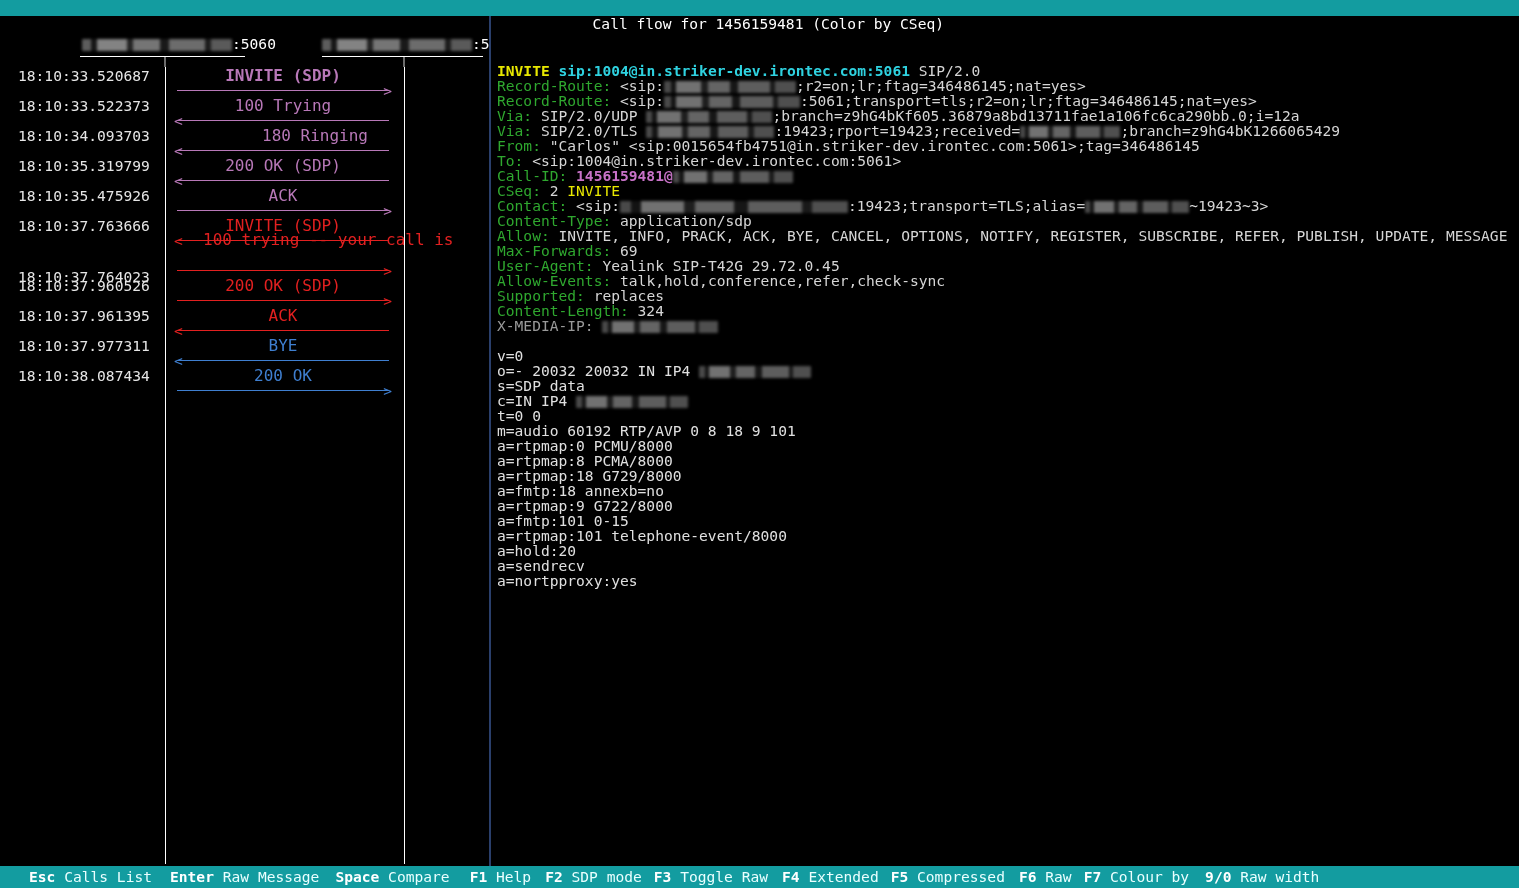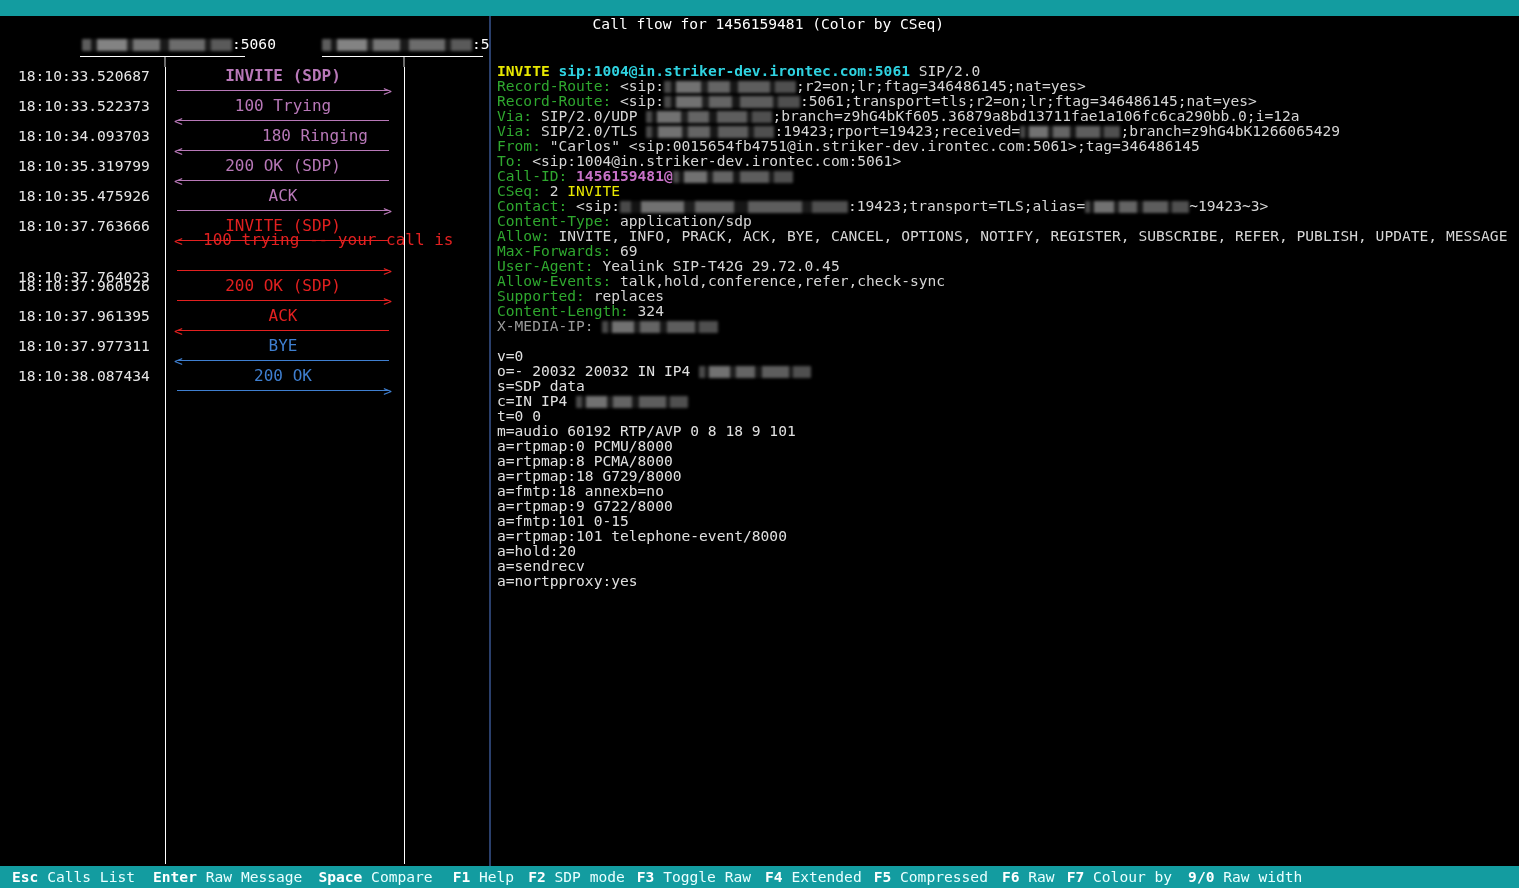--- a/index.html
+++ b/index.html
@@ -34,21 +34,21 @@
   #keybar {
     position: absolute; left: 0; bottom: 0;
     width: 1519px; height: 22px;
     background: #139ca0;
     color: #f2f2f2;
     line-height: 22px;
     font-size: 14.6px;
     white-space: pre;
     display: flex;
     align-items: center;
-    padding-left: 0;
+    padding-left: 17px;
     box-sizing: border-box;
   }
   #keybar .kb {
     white-space: pre;
   }
   #keybar .k {
     color: #ffffff;
     font-weight: bold;
   }
   #keybar .l {

